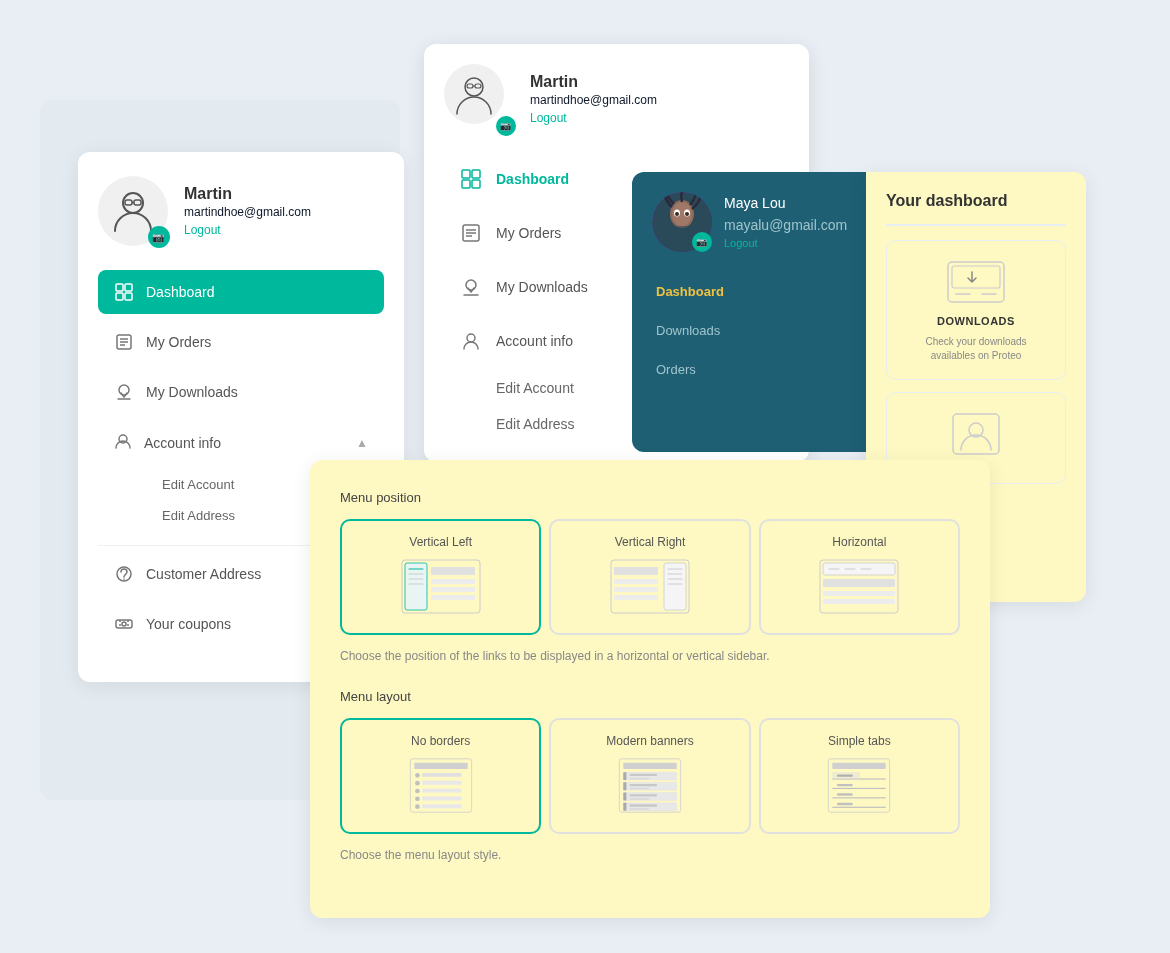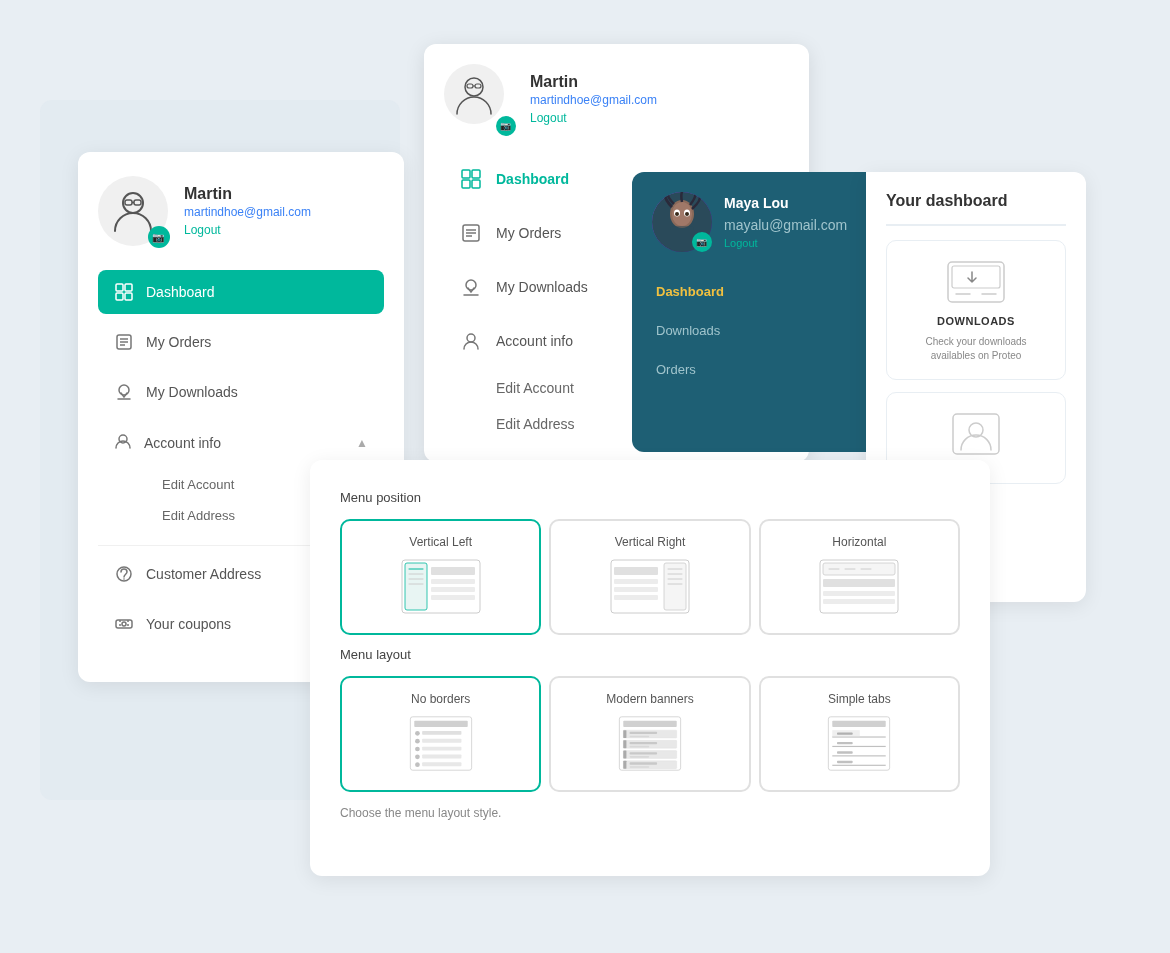--- a/index.html
+++ b/index.html
@@ -65,21 +65,21 @@
     }
 
     .user-info .name {
       font-size: 16px;
       font-weight: 600;
       color: #333;
     }
 
     .user-info .email {
       font-size: 12px;
-      color: #3b82f6;
+      color: #0f172a;
       margin-top: 2px;
     }
 
     .user-info .logout {
       font-size: 12px;
       color: #00b89c;
       margin-top: 4px;
       cursor: pointer;
     }
 
@@ -261,21 +261,21 @@
       display: flex;
       align-items: center;
       justify-content: center;
       color: #fff;
       font-size: 9px;
       z-index: 4;
     }
 
     .dark-user-info .dark-name {
       font-size: 14px;
-      font-weight: 700;
+      font-weight: 400;
       color: #fff;
     }
     .dark-user-info .dark-email {
       font-size: 14px;
       color: #a0c4cc;
       margin-top: 6px;
     }
     .dark-user-info .dark-logout {
       font-size: 11px;
       color: #00b89c;
@@ -294,21 +294,21 @@
       color: #f0c040;
       font-weight: 600;
     }
 
     
     .panel-right {
       position: absolute;
       left: 866px;
       top: 172px;
       width: 220px;
-      background: #ffffff;
+      background: #fef9c3;
       border-radius: 0 12px 12px 0;
       padding: 20px;
       z-index: 3;
       min-height: 430px;
       box-shadow: 0 4px 20px rgba(0,0,0,0.08);
     }
 
     .panel-right .dash-title {
       font-size: 16px;
       font-weight: 600;
@@ -353,21 +353,21 @@
       margin-top: 8px;
       line-height: 1.4;
     }
 
     
     .panel-settings {
       position: absolute;
       left: 310px;
       top: 460px;
       width: 680px;
-      background: #ffffff;
+      background: #fef9c3;
       border-radius: 12px;
       padding: 30px;
       box-shadow: 0 4px 20px rgba(0,0,0,0.08);
       z-index: 5;
     }
 
     .settings-section-label {
       font-size: 13px;
       font-weight: 500;
       color: #444;
@@ -745,20 +745,21 @@
           <line x1="42" y1="10" x2="52" y2="10" stroke="#ccc" stroke-width="1" stroke-linecap="round"></line>
 
           <rect x="4" y="20" width="72" height="8" rx="1" fill="#e0e0e0"></rect>
           <rect x="4" y="32" width="72" height="5" rx="1" fill="#ececec"></rect>
           <rect x="4" y="40" width="72" height="5" rx="1" fill="#ececec"></rect>
         </svg>
       </div>
     </div>
   </div>
 
+  <div class="settings-desc">Choose the position of the links to be displayed in a horizontal or vertical sidebar.</div>
 
   <div class="settings-section-label">Menu layout</div>
 
   <div class="options-grid">
 
     <div class="option-card selected">
       <div class="opt-label">No borders</div>
       <div class="opt-preview">
         <svg class="layout-svg" viewBox="0 0 80 70" fill="none" xmlns="http://www.w3.org/2000/svg">
           <rect x="1" y="1" width="78" height="68" rx="3" stroke="#ccc" stroke-width="1"></rect>

